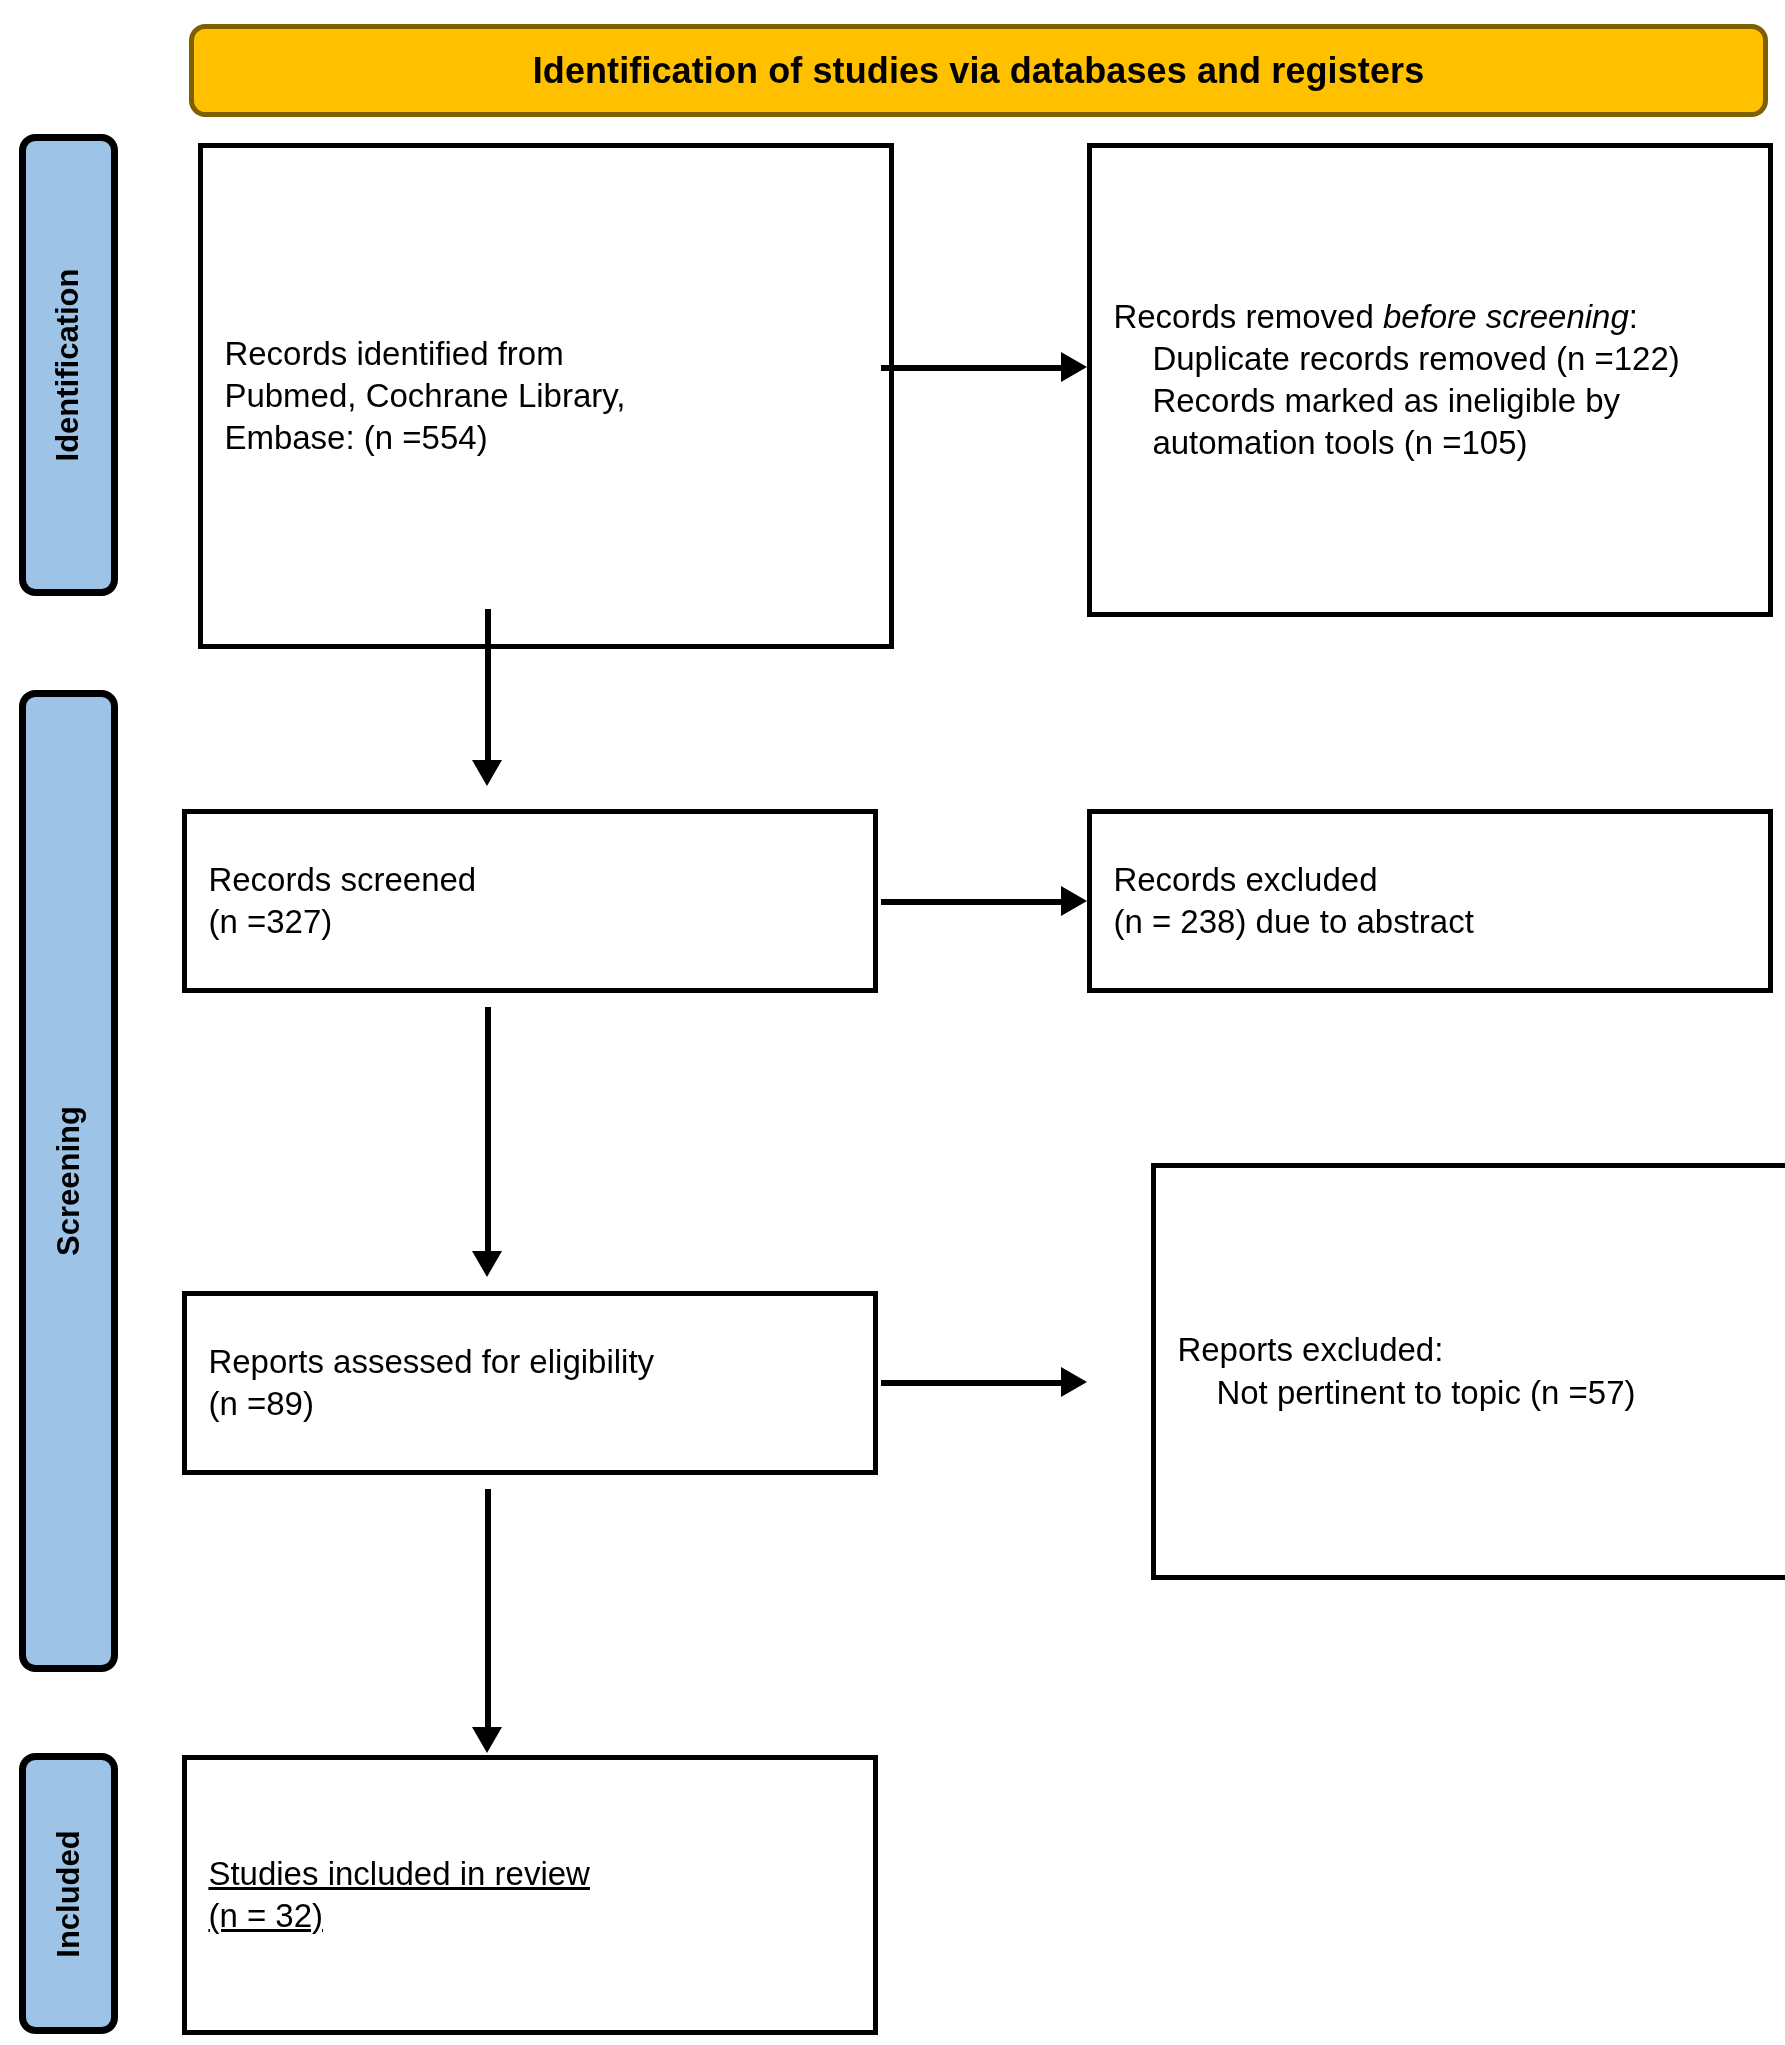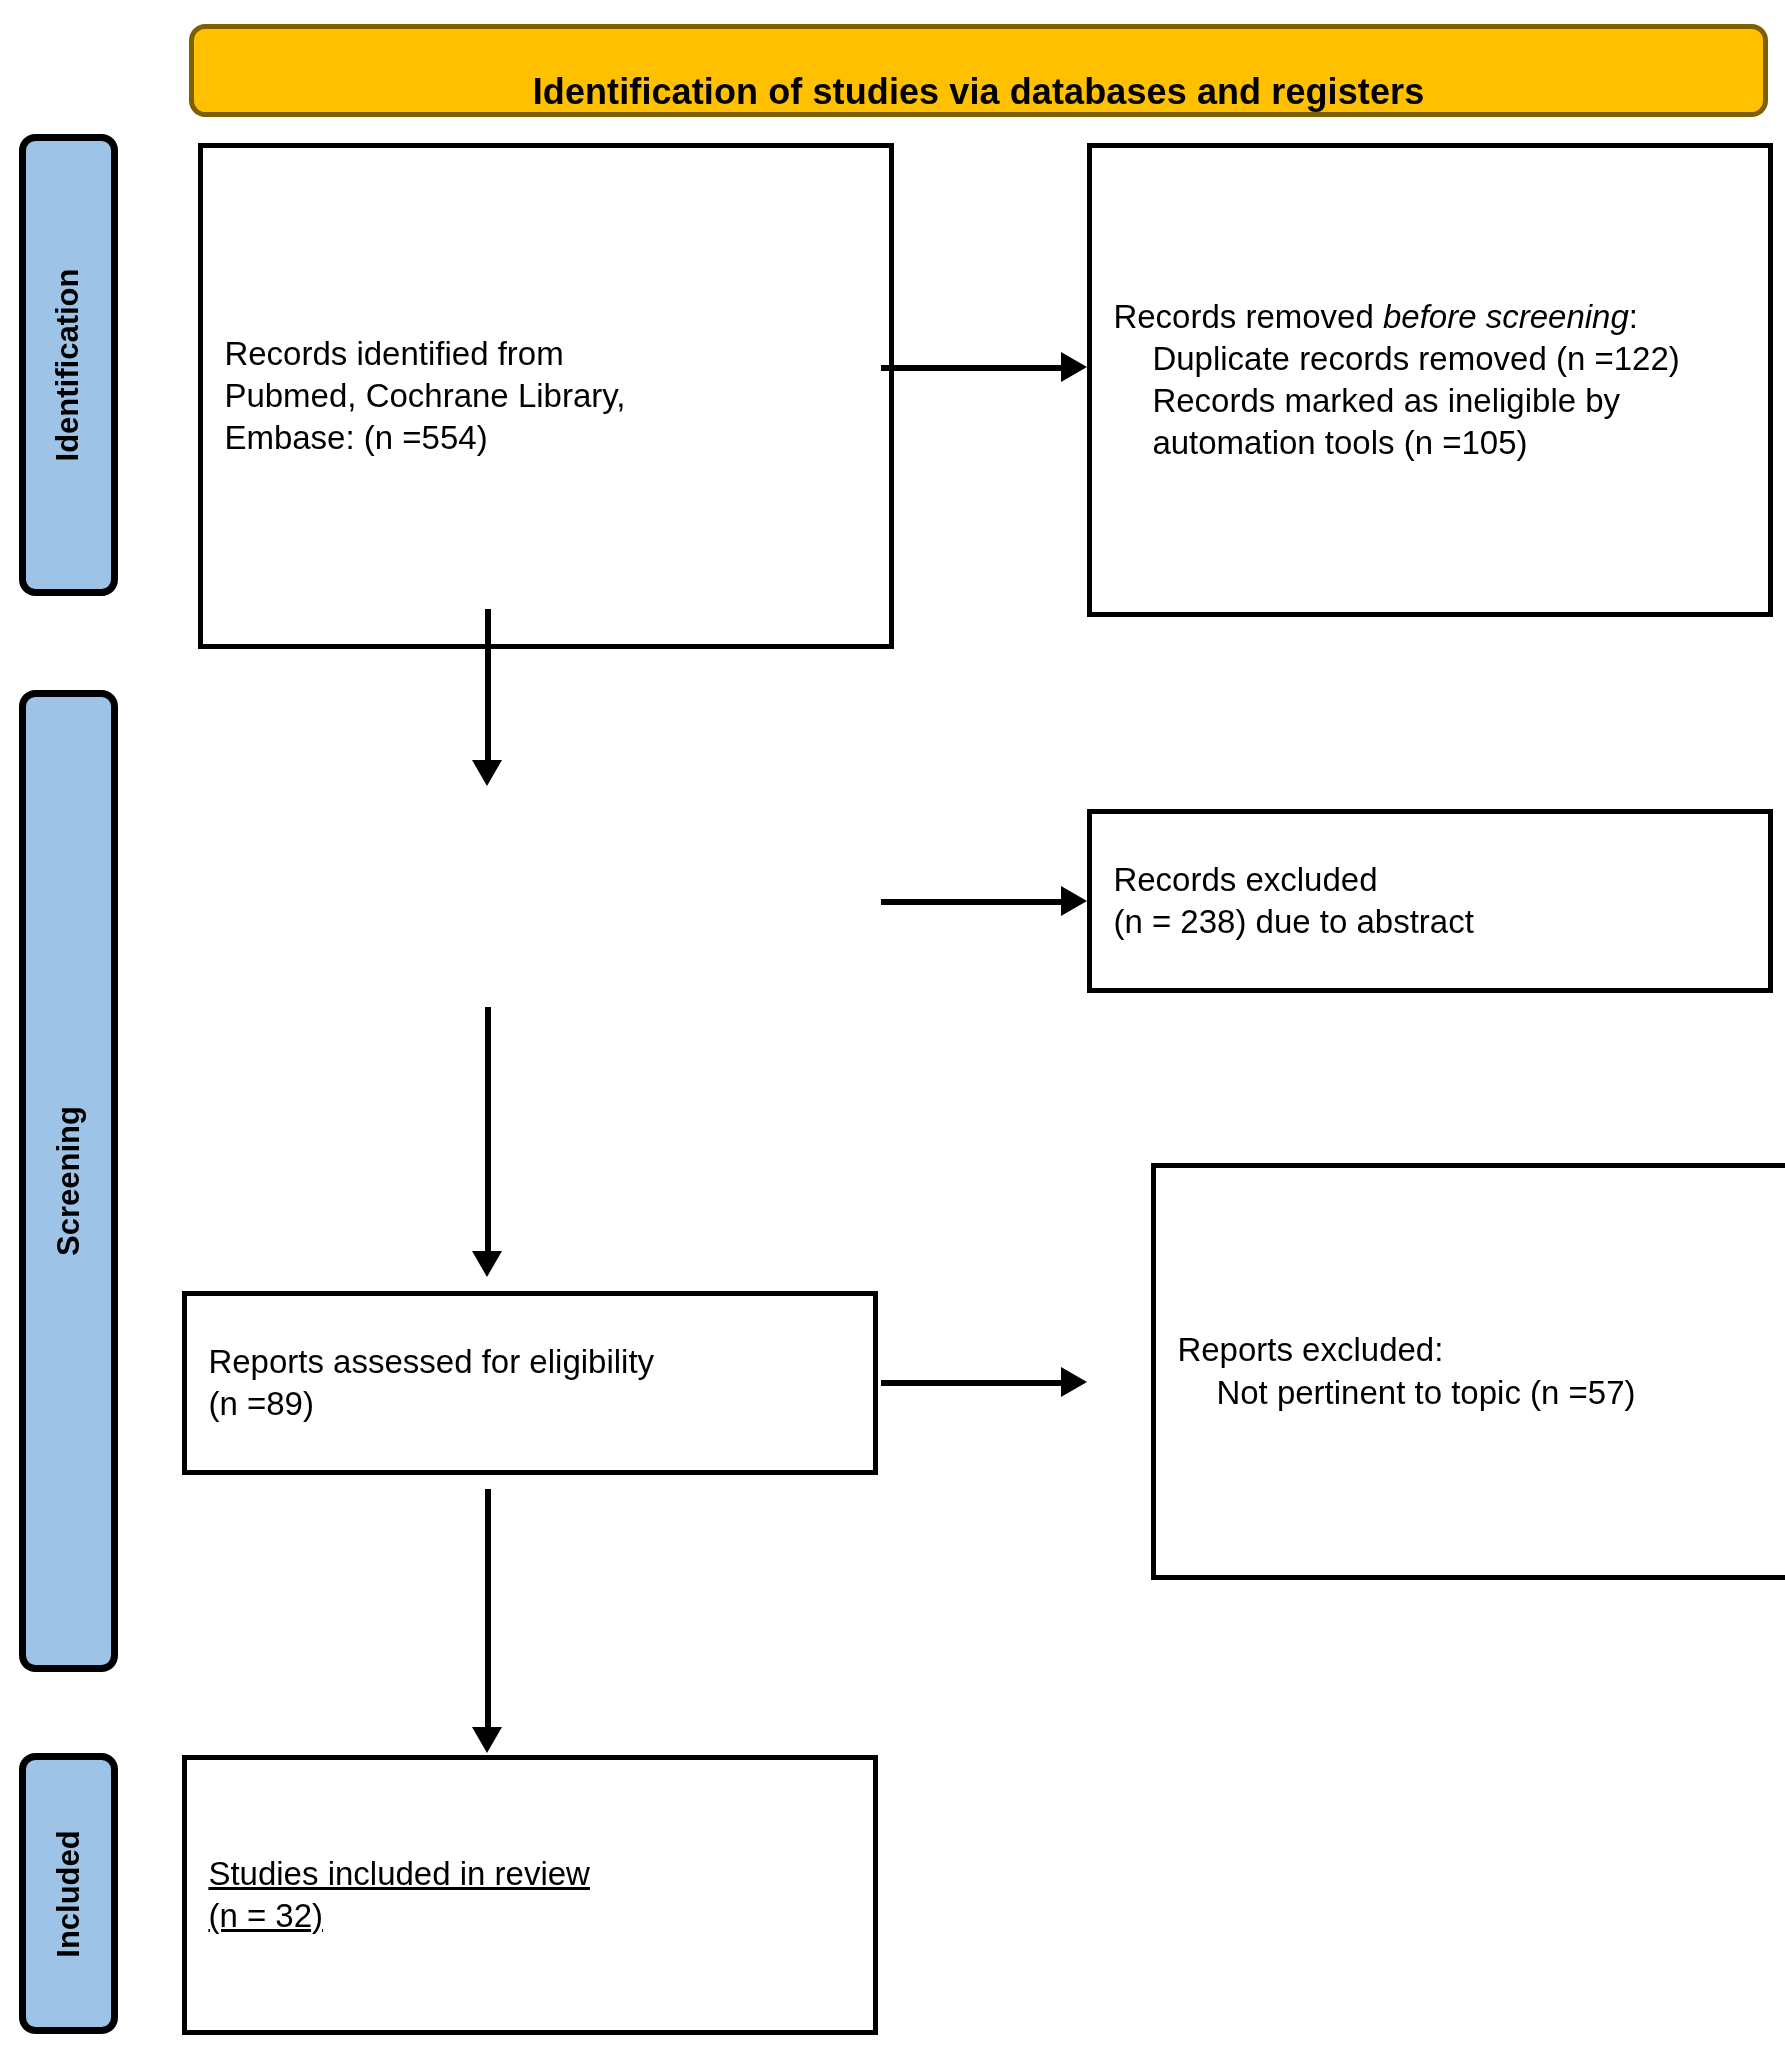--- a/index.html
+++ b/index.html
@@ -23,21 +23,21 @@
     position: absolute;
     left: 189px;
     top: 24px;
     width: 1579px;
     height: 93px;
     background: #FFC000;
     border: 5.7px solid #7F6000;
     border-radius: 16.4px;
     box-sizing: border-box;
     display: flex;
-    align-items: flex-end;
+    align-items: center;
     justify-content: center;
   }
   .banner-text {
     font-size: 36px;
     font-weight: bold;
     color: #000000;
     letter-spacing: 0.1px;
     text-align: center;
     line-height: 1.1;
   }
@@ -173,20 +173,24 @@
     <div class="box-text"><span>Records identified from</span>
 <span>Pubmed, Cochrane Library,</span>
 <span>Embase: (n =554)</span></div>
   </div>
 
   <div class="box" id="box-removed">
     <div class="box-text"><span>Records removed </span><span class="it">before screening</span><span>:</span>
 <span class="indent">Duplicate records removed (n =122)</span><span class="indent">Records marked as ineligible by automation tools (n =105)</span></div>
   </div>
 
+  <div class="box" id="box-screened">
+    <div class="box-text"><span>Records screened</span>
+<span>(n =327)</span></div>
+  </div>
 
   <div class="box" id="box-records-excluded">
     <div class="box-text"><span>Records excluded</span>
 <span>(n = 238) due to abstract</span></div>
   </div>
 
   <div class="box" id="box-eligibility">
     <div class="box-text"><span>Reports assessed for eligibility</span>
 <span>(n =89)</span></div>
   </div>

